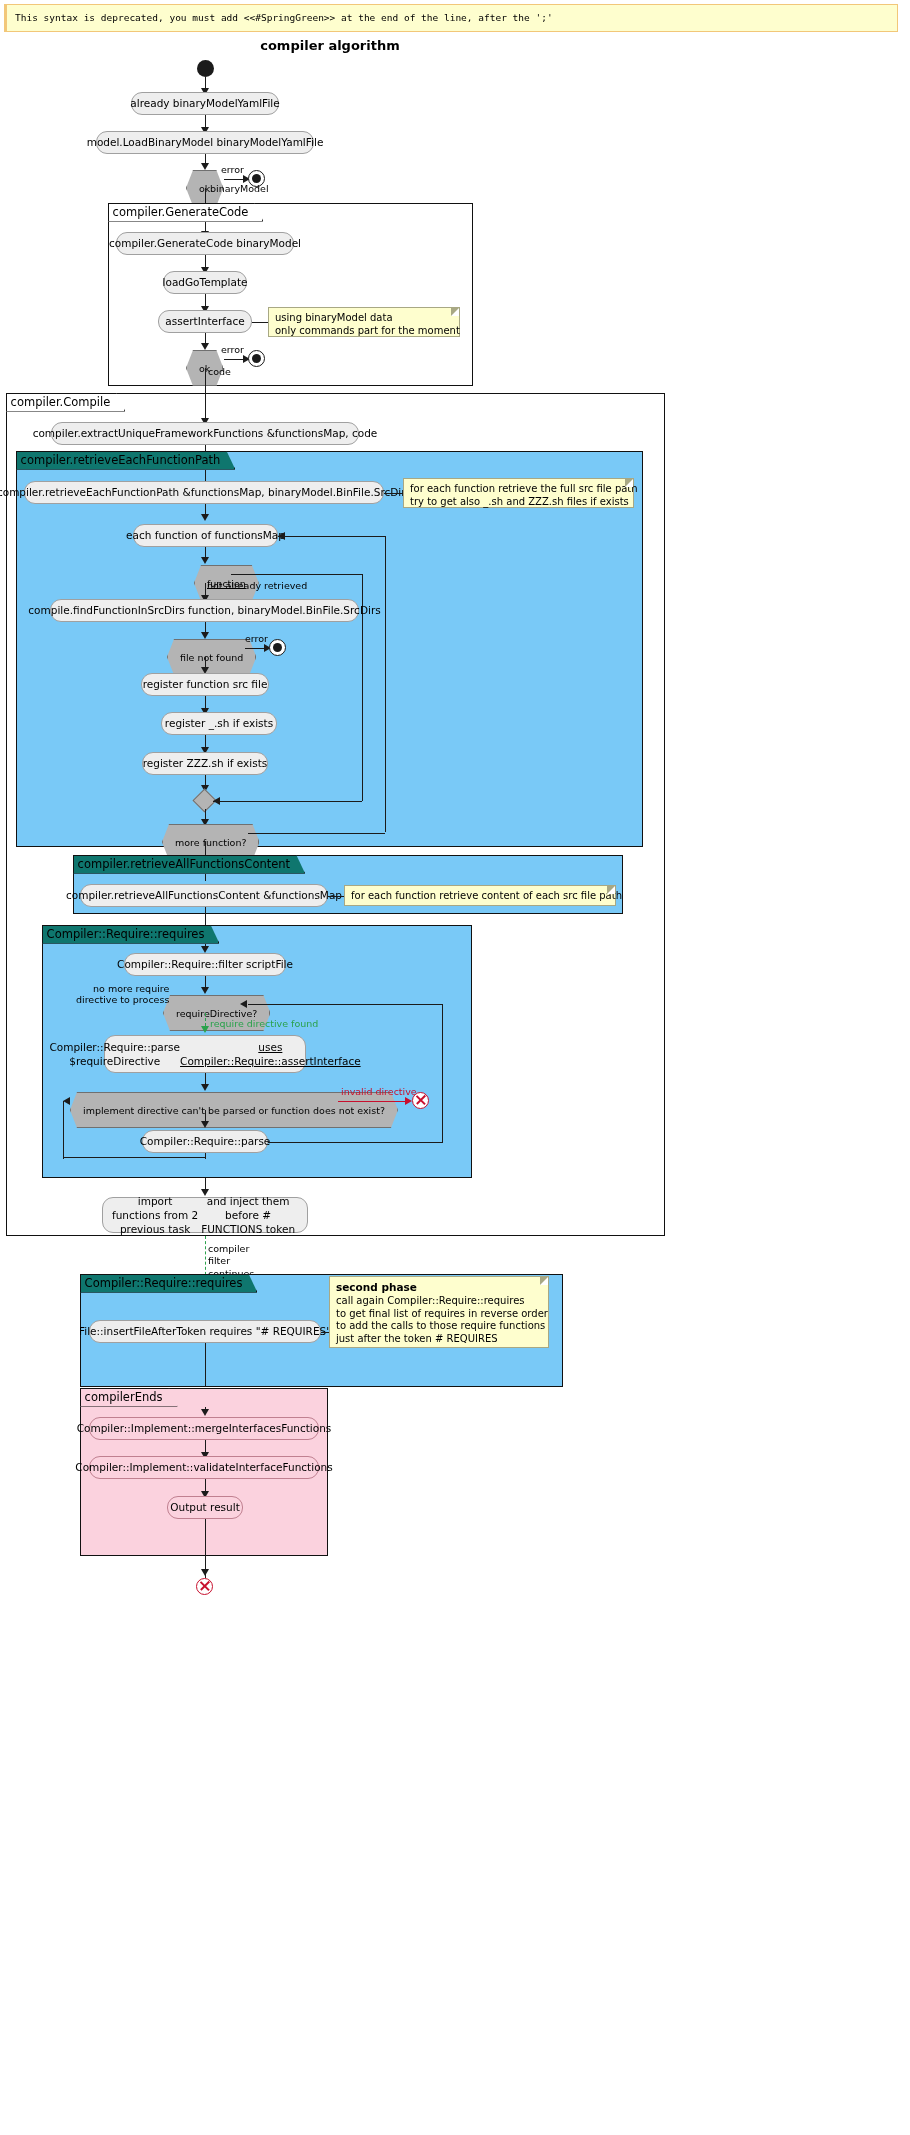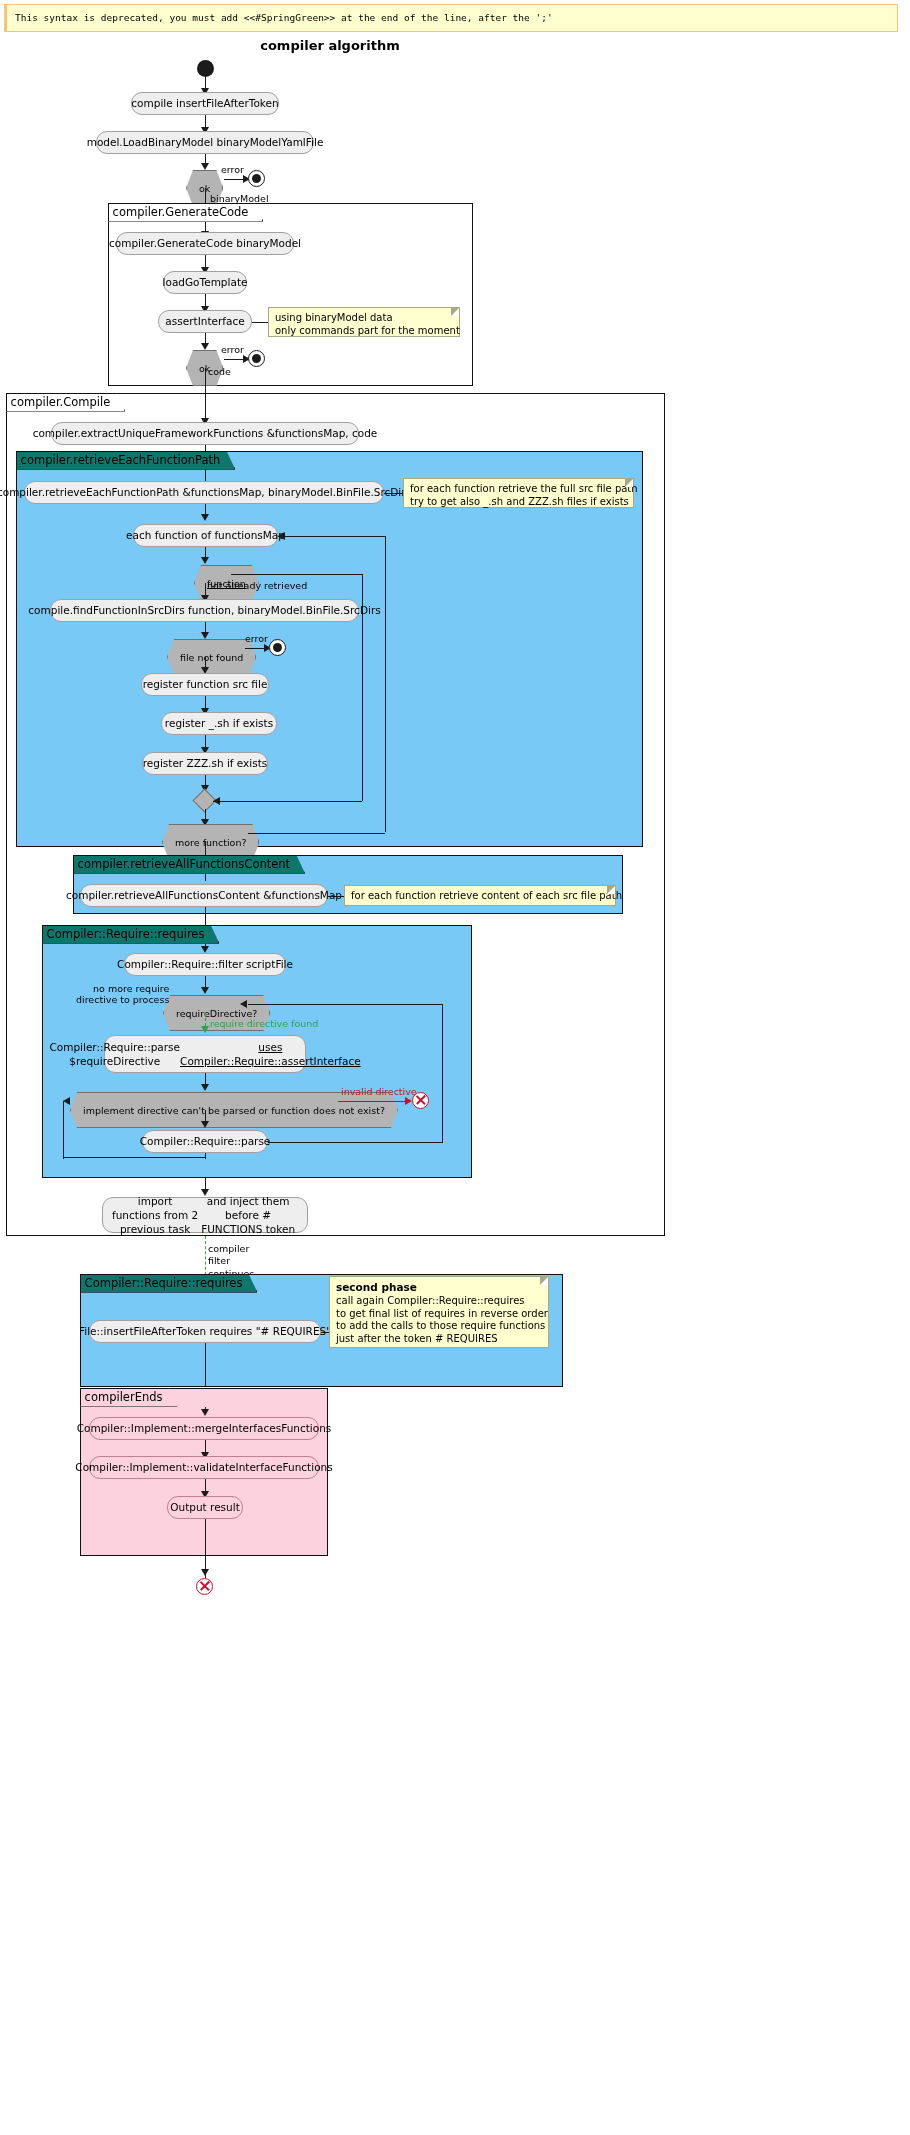--- a/index.html
+++ b/index.html
@@ -125,36 +125,36 @@
 <body>
 
 <div class="warn-banner">This syntax is deprecated, you must add &lt;&lt;#SpringGreen&gt;&gt; at the end of the line, after the ';'</div>
 
 <div class="diagram-title">compiler algorithm</div>
 
 <div class="start-dot" style="left:197px; top:60px;"></div>
 <div class="ln vl" style="left:204.5px; top:77px; height:14px;"></div>
 <div class="arrow-d" style="left:200.5px; top:88px;"></div>
 
-<div class="act" style="left:131px; top:92px; width:148px; height:23px;">compile insertFileAfterToken</div>
+<div class="act" style="left:131px; top:92px; width:148px; height:23px;">already binaryModelYamlFile</div>
 
 <div class="ln vl" style="left:204.5px; top:115px; height:15px;"></div>
 <div class="arrow-d" style="left:200.5px; top:127px;"></div>
 
 <div class="act" style="left:96px; top:131px; width:218px; height:23px;">model.LoadBinaryModel binaryModelYamlFile</div>
 
 <div class="ln vl" style="left:204.5px; top:154px; height:12px;"></div>
 <div class="arrow-d" style="left:200.5px; top:163px;"></div>
 
 <div class="hexa" style="left:186px; top:170px;">ok</div>
 <div class="elabel" style="left:221px; top:164px;">error</div>
 <div class="ln hl" style="left:224px; top:178.5px; width:22px;"></div>
 <div class="arrow-r" style="left:243px; top:175px;"></div>
 <div class="end-dot" style="left:248px; top:170px;"></div>
-<div class="elabel" style="left:210px; top:193px;">binaryModel</div>
+<div class="elabel" style="left:210px; top:183px;">binaryModel</div>
 
 <div class="ln vl" style="left:204.5px; top:188px; height:16px;"></div>
 
 <div class="part" style="left:108px; top:203px; width:365px; height:183px;">
   <div class="part-tab">compiler.GenerateCode</div>
 </div>
 
 <div class="ln vl" style="left:204.5px; top:222px; height:12px;"></div>
 <div class="arrow-d" style="left:200.5px; top:231px;"></div>
 

